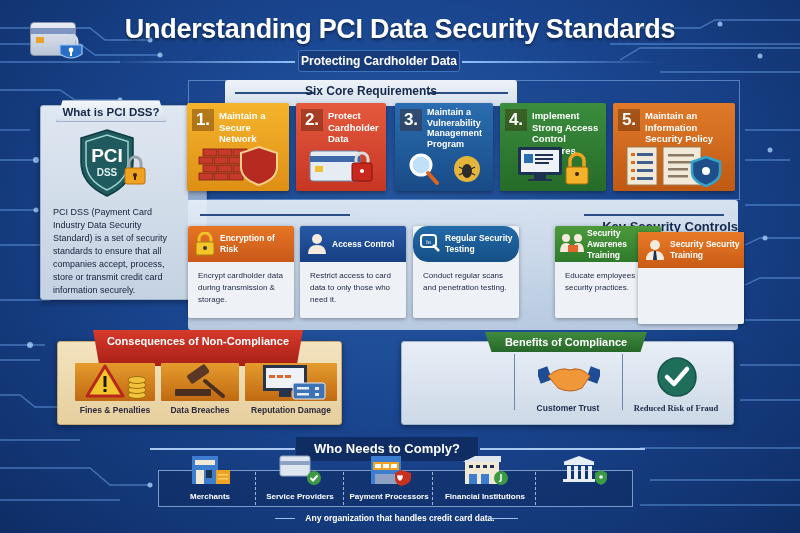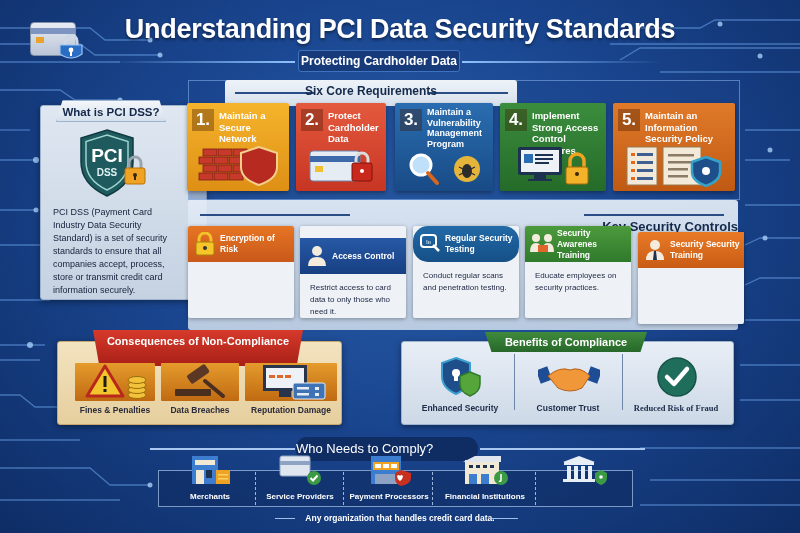--- a/index.html
+++ b/index.html
@@ -121,22 +121,22 @@
   .ben-lbl { position: absolute; left: 0; right: 0; top: 47px; text-align: center; font-weight: bold; font-size: 8.5px; color: #1c2a48; }
   .ben-sep { position:absolute; top: 12px; width: 1px; height: 56px; background: #6f86a8; }
 
   
   .who-frame {
     left: 158px; top: 470px; width: 475px; height: 37px;
     border: 1px solid rgba(170,200,240,0.7); background: rgba(14,40,90,0.45);
   }
   .who-title-box {
     left: 296px; top: 437px; width: 182px; height: 24px;
-    background: #0f2c63; border-radius: 11px;
-    color: #fff; font-weight: normal; font-size: 13px; text-align: left; line-height: 24px;
+    background: #0f2c63; border-radius: 0;
+    color: #fff; font-weight: bold; font-size: 13px; text-align: center; line-height: 24px;
   }
   .who-line { position:absolute; top: 448px; height: 1.5px; background: #aac8ef; }
   .who-item { position: absolute; top: 454px; height: 52px; }
   .who-icon { position: absolute; left: 50%; transform: translateX(-50%); top: 0; width: 48px; height: 32px; }
   .who-lbl { position: absolute; left: 0; right: 0; top: 38px; text-align: center; color: #fff; font-weight: bold; font-size: 8px; }
   .who-sep { position:absolute; top: 472px; width: 0; height: 33px; border-left: 1.5px dashed rgba(190,215,245,0.8); }
   .who-foot { left: 0; right: 0; top: 513px; text-align: center; color: #fff; font-size: 8.5px; font-weight: bold; }
   .who-foot-line { position:absolute; top: 518px; height: 1px; background: #9fc0ea; }
 </style>
 </head>
@@ -339,24 +339,25 @@
 
 <div class="ctrl" style="left:188px;">
   <div class="ctrl-head" style="background:linear-gradient(#e67524,#c9581a);">
     <svg class="ic" viewBox="0 0 22 24">
       <path d="M5 10 V7 a6 6 0 0 1 12 0 V10" stroke="#f3c22b" stroke-width="3" fill="none"></path>
       <rect x="2" y="10" width="18" height="13" rx="2" fill="#f5c52a" stroke="#a8820a"></rect>
       <circle cx="11" cy="16" r="2" fill="#333"></circle>
     </svg>
     <div class="lbl">Encryption of Risk</div>
   </div>
+  <div class="ctrl-body">Encrypt cardholder data during transmission &amp; storage.</div>
 </div>
 
 <div class="ctrl" style="left:300px;">
-  <div class="ctrl-head" style="background:linear-gradient(#2759a6,#173f82);margin-top:12px;">
+  <div class="ctrl-head" style="background:linear-gradient(#2759a6,#173f82);">
     <svg class="ic" viewBox="0 0 22 24">
       <circle cx="11" cy="7" r="5" fill="#f4ebdc"></circle>
       <path d="M2 22 Q2 13 11 13 Q20 13 20 22 Z" fill="#f4ebdc"></path>
     </svg>
     <div class="lbl">Access Control</div>
   </div>
   <div class="ctrl-body">Restrict access to card data to only those who need it.</div>
 </div>
 
 <div class="ctrl" style="left:413px;">
@@ -364,21 +365,21 @@
     <svg class="ic" viewBox="0 0 22 24">
       <rect x="2" y="3" width="15" height="12" rx="3" fill="none" stroke="#fff" stroke-width="2"></rect>
       <line x1="14" y1="13" x2="20" y2="19" stroke="#fff" stroke-width="2.5"></line>
       <text x="9.5" y="12" text-anchor="middle" font-size="6" fill="#fff" font-family="Liberation Sans, sans-serif">lıı</text>
     </svg>
     <div class="lbl">Regular Security Testing</div>
   </div>
   <div class="ctrl-body">Conduct regular scans and penetration testing.</div>
 </div>
 
-<div class="ctrl" style="left:525px;">
+<div class="ctrl" style="left:555px;">
   <div class="ctrl-head" style="background:linear-gradient(#4c9a3c,#2f7a2c);">
     <svg class="ic" style="width:26px;left:4px;" viewBox="0 0 26 24">
       <circle cx="7" cy="6" r="4" fill="#f4ebdc"></circle>
         <circle cx="19" cy="6" r="4" fill="#f4ebdc"></circle>
       <path d="M1 20 Q1 11 7 11 Q13 11 13 20 Z" fill="#f4ebdc"></path>
       <path d="M13 20 Q13 11 19 11 Q25 11 25 20 Z" fill="#f4ebdc"></path>
       <rect x="9" y="13" width="10" height="7" fill="#e0672b"></rect>
     </svg>
     <div class="lbl">Security Awarenes Training</div>
   </div>
@@ -449,29 +450,20 @@
           </g>
       </svg>
     </div>
     <div class="cons-lbl">Reputation Damage</div>
   </div>
 </div>
 
 <div class="abs ben-panel">
   <div class="ben-tab">Benefits of Compliance</div>
 
-  <div class="ben-item" style="left:8px;">
-    <svg class="ben-icon" viewBox="0 0 42 42">
-      <path d="M16 2 L30 7 V20 Q30 32 16 38 Q2 32 2 20 V7 Z" fill="#1e4f8a" stroke="#3b9fd0" stroke-width="2"></path>
-      <circle cx="16" cy="17" r="4" fill="#fff"></circle>
-        <rect x="14" y="18" width="4" height="7" fill="#fff"></rect>
-      <path d="M30 16 L40 20 V28 Q40 36 30 40 Q20 36 20 28 V20 Z" fill="#56a53a" stroke="#2f7a2c" stroke-width="1.5"></path>
-    </svg>
-    <div class="ben-lbl">Enhanced Security</div>
-  </div>
   <div class="ben-sep" style="left:112px;"></div>
   <div class="ben-item" style="left:116px;">
     <svg class="ben-icon" style="left:20px;width:62px;" viewBox="0 0 62 42">
       <rect x="0" y="12" width="12" height="14" fill="#1f4d95" transform="rotate(-20 6 19)"></rect>
       <rect x="50" y="12" width="12" height="14" fill="#1f4d95" transform="rotate(20 56 19)"></rect>
       <path d="M10 20 Q22 10 32 14 Q42 10 52 20 L44 32 Q32 38 20 32 Z" fill="#f0973a" stroke="#b8611a" stroke-width="1"></path>
     </svg>
     <div class="ben-lbl">Customer Trust</div>
   </div>
   <div class="ben-sep" style="left:220px;"></div>

